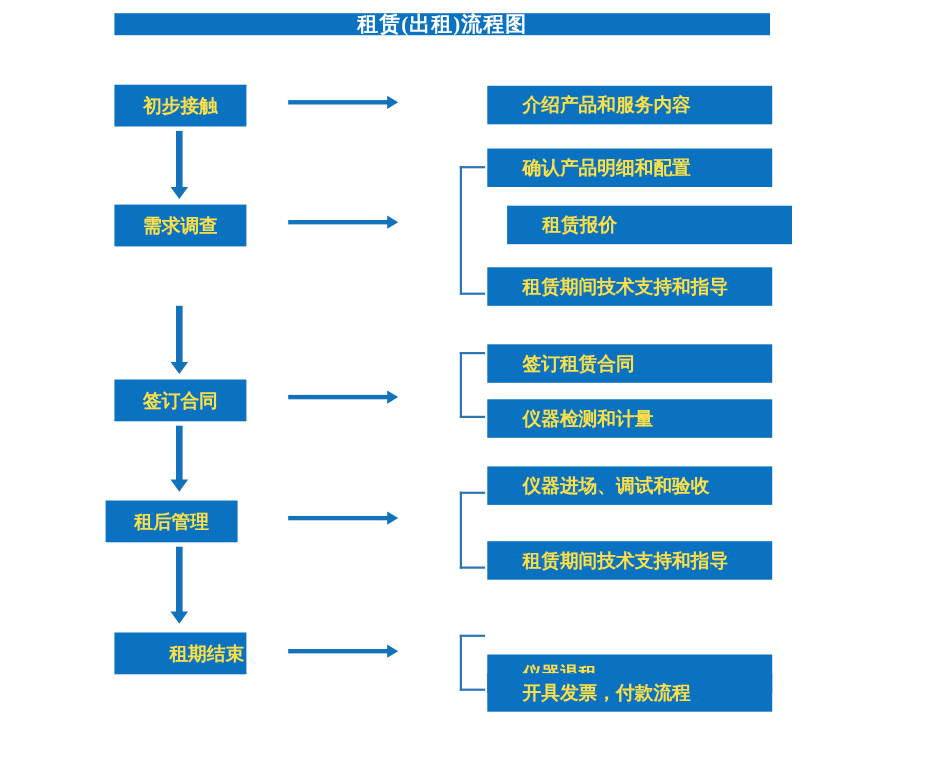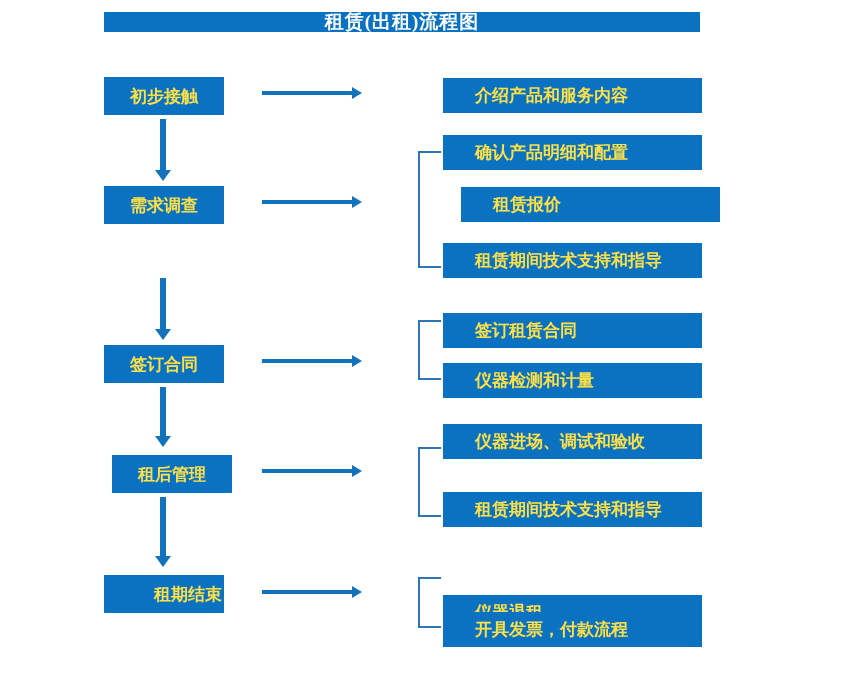--- a/index.html
+++ b/index.html
@@ -108,21 +108,21 @@
   <div class="bracket" style="left:418px;top:320px;width:23px;height:60px;"></div>
 
   <div class="node right" style="left:443px;top:313px;">签订租赁合同</div>
   <div class="node right" style="left:443px;top:363px;">仪器检测和计量</div>
 
   <div class="v-arrow" style="left:155px;top:387px;height:60px;">
     <div class="stem"></div>
     <div class="head"></div>
   </div>
 
-  <div class="node left" style="left:112px;top:455px;">租后管理</div>
+  <div class="node left" style="left:96px;top:455px;">租后管理</div>
 
   <div class="h-arrow" style="left:262px;top:465px;width:100px;">
     <div class="stem"></div>
     <div class="head"></div>
   </div>
 
   <div class="bracket" style="left:418px;top:447px;width:23px;height:70px;"></div>
 
   <div class="node right" style="left:443px;top:424px;">仪器进场、调试和验收</div>
   <div class="node right" style="left:443px;top:492px;">租赁期间技术支持和指导</div>

